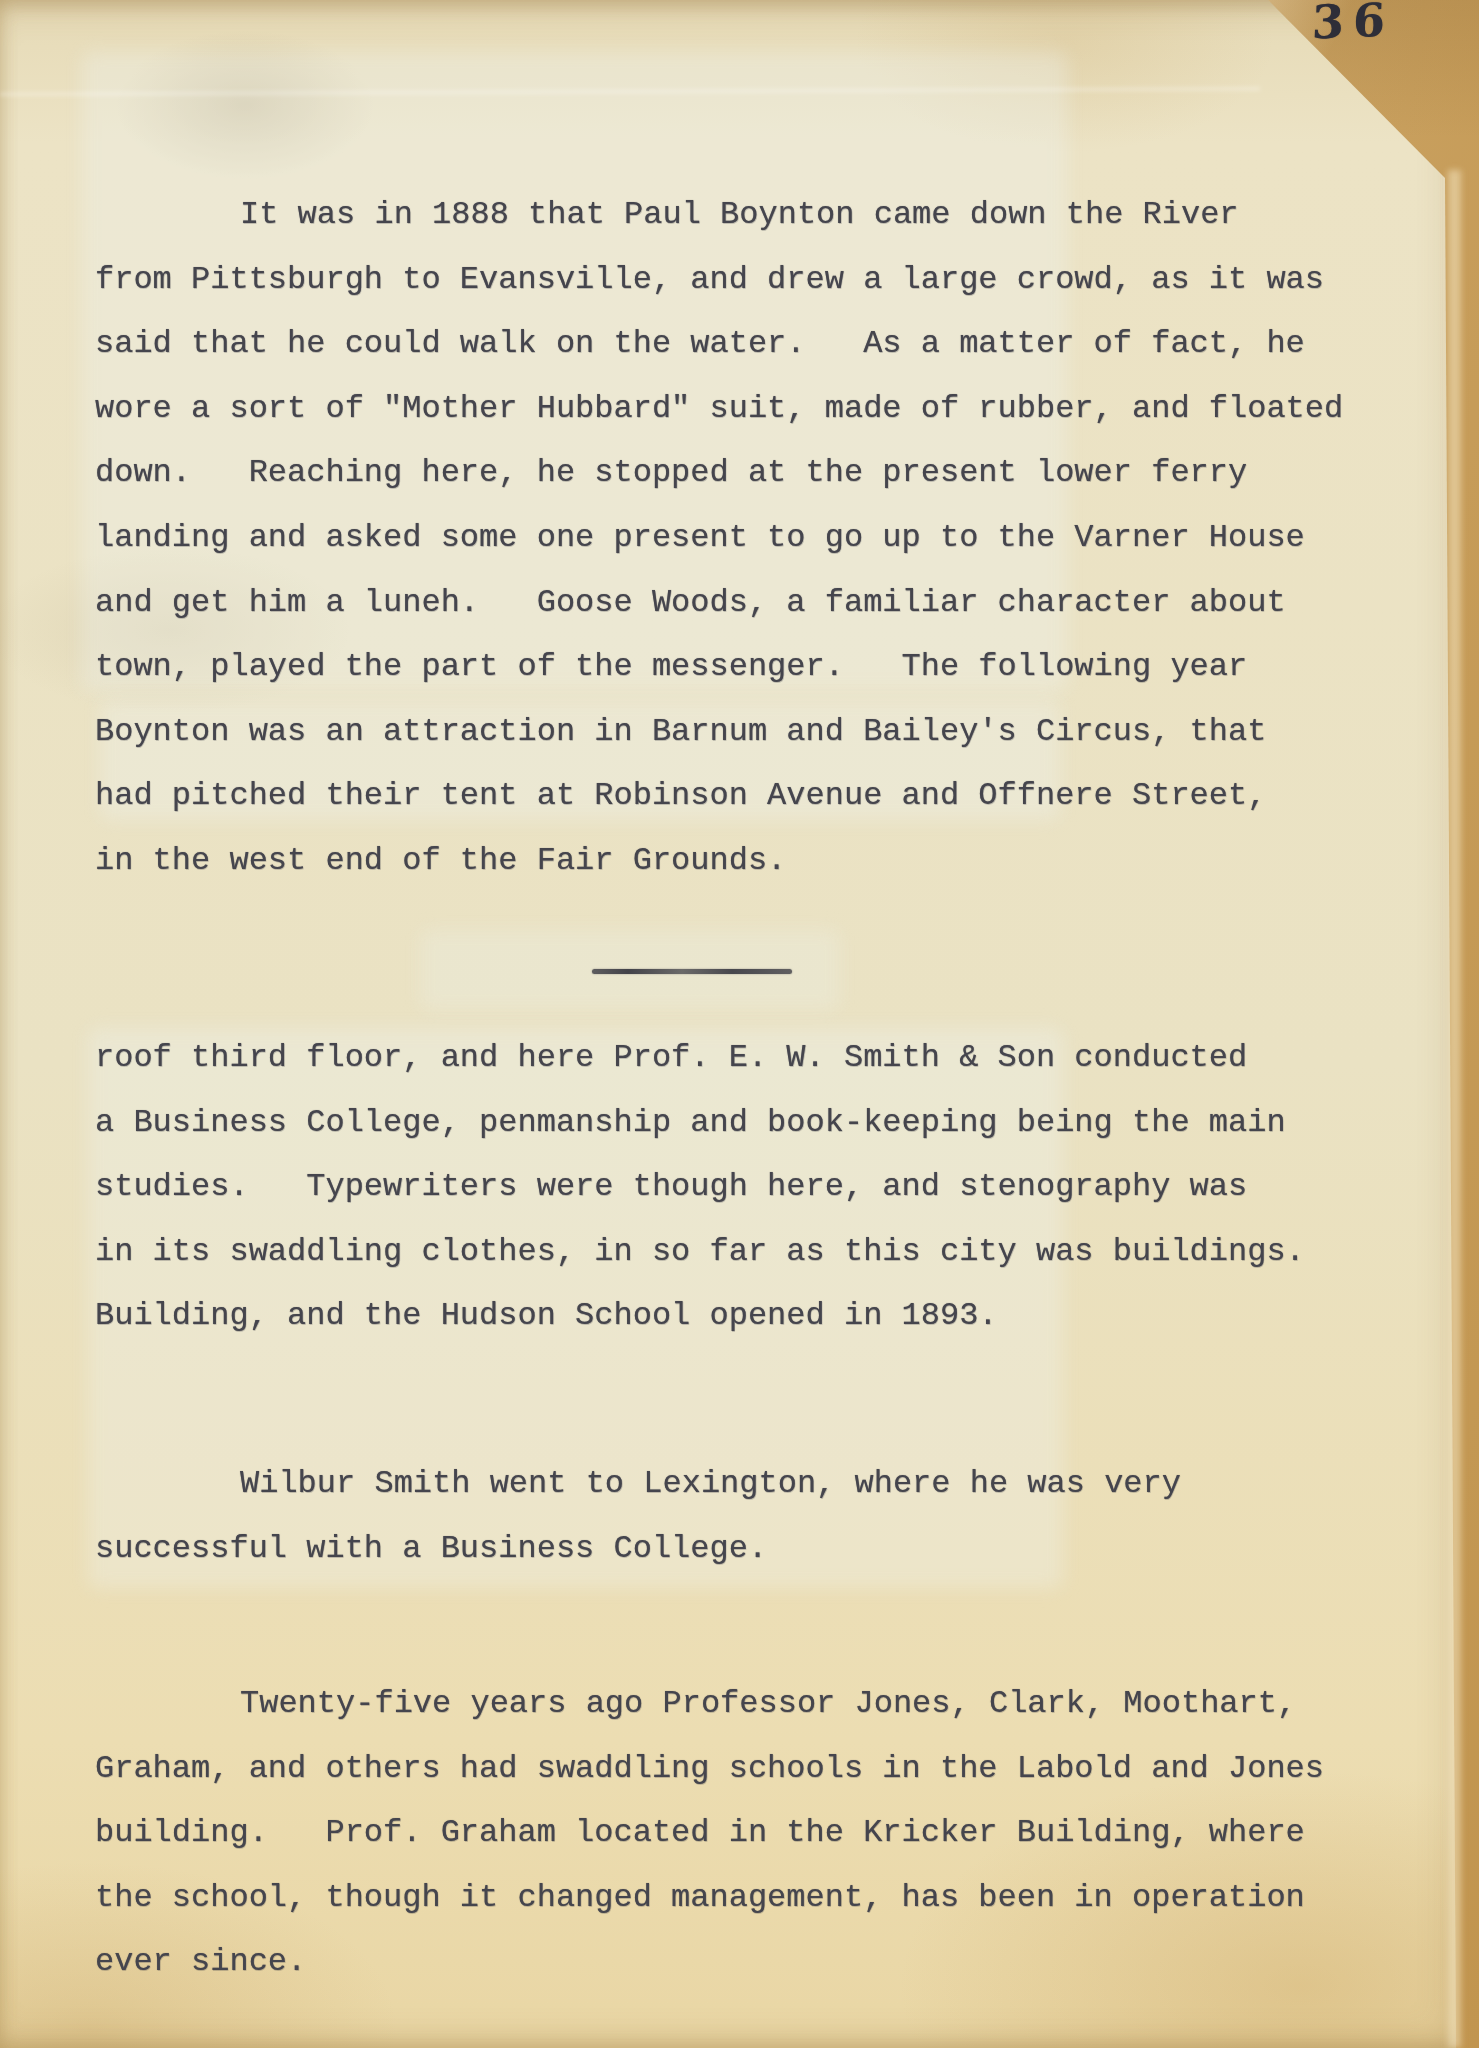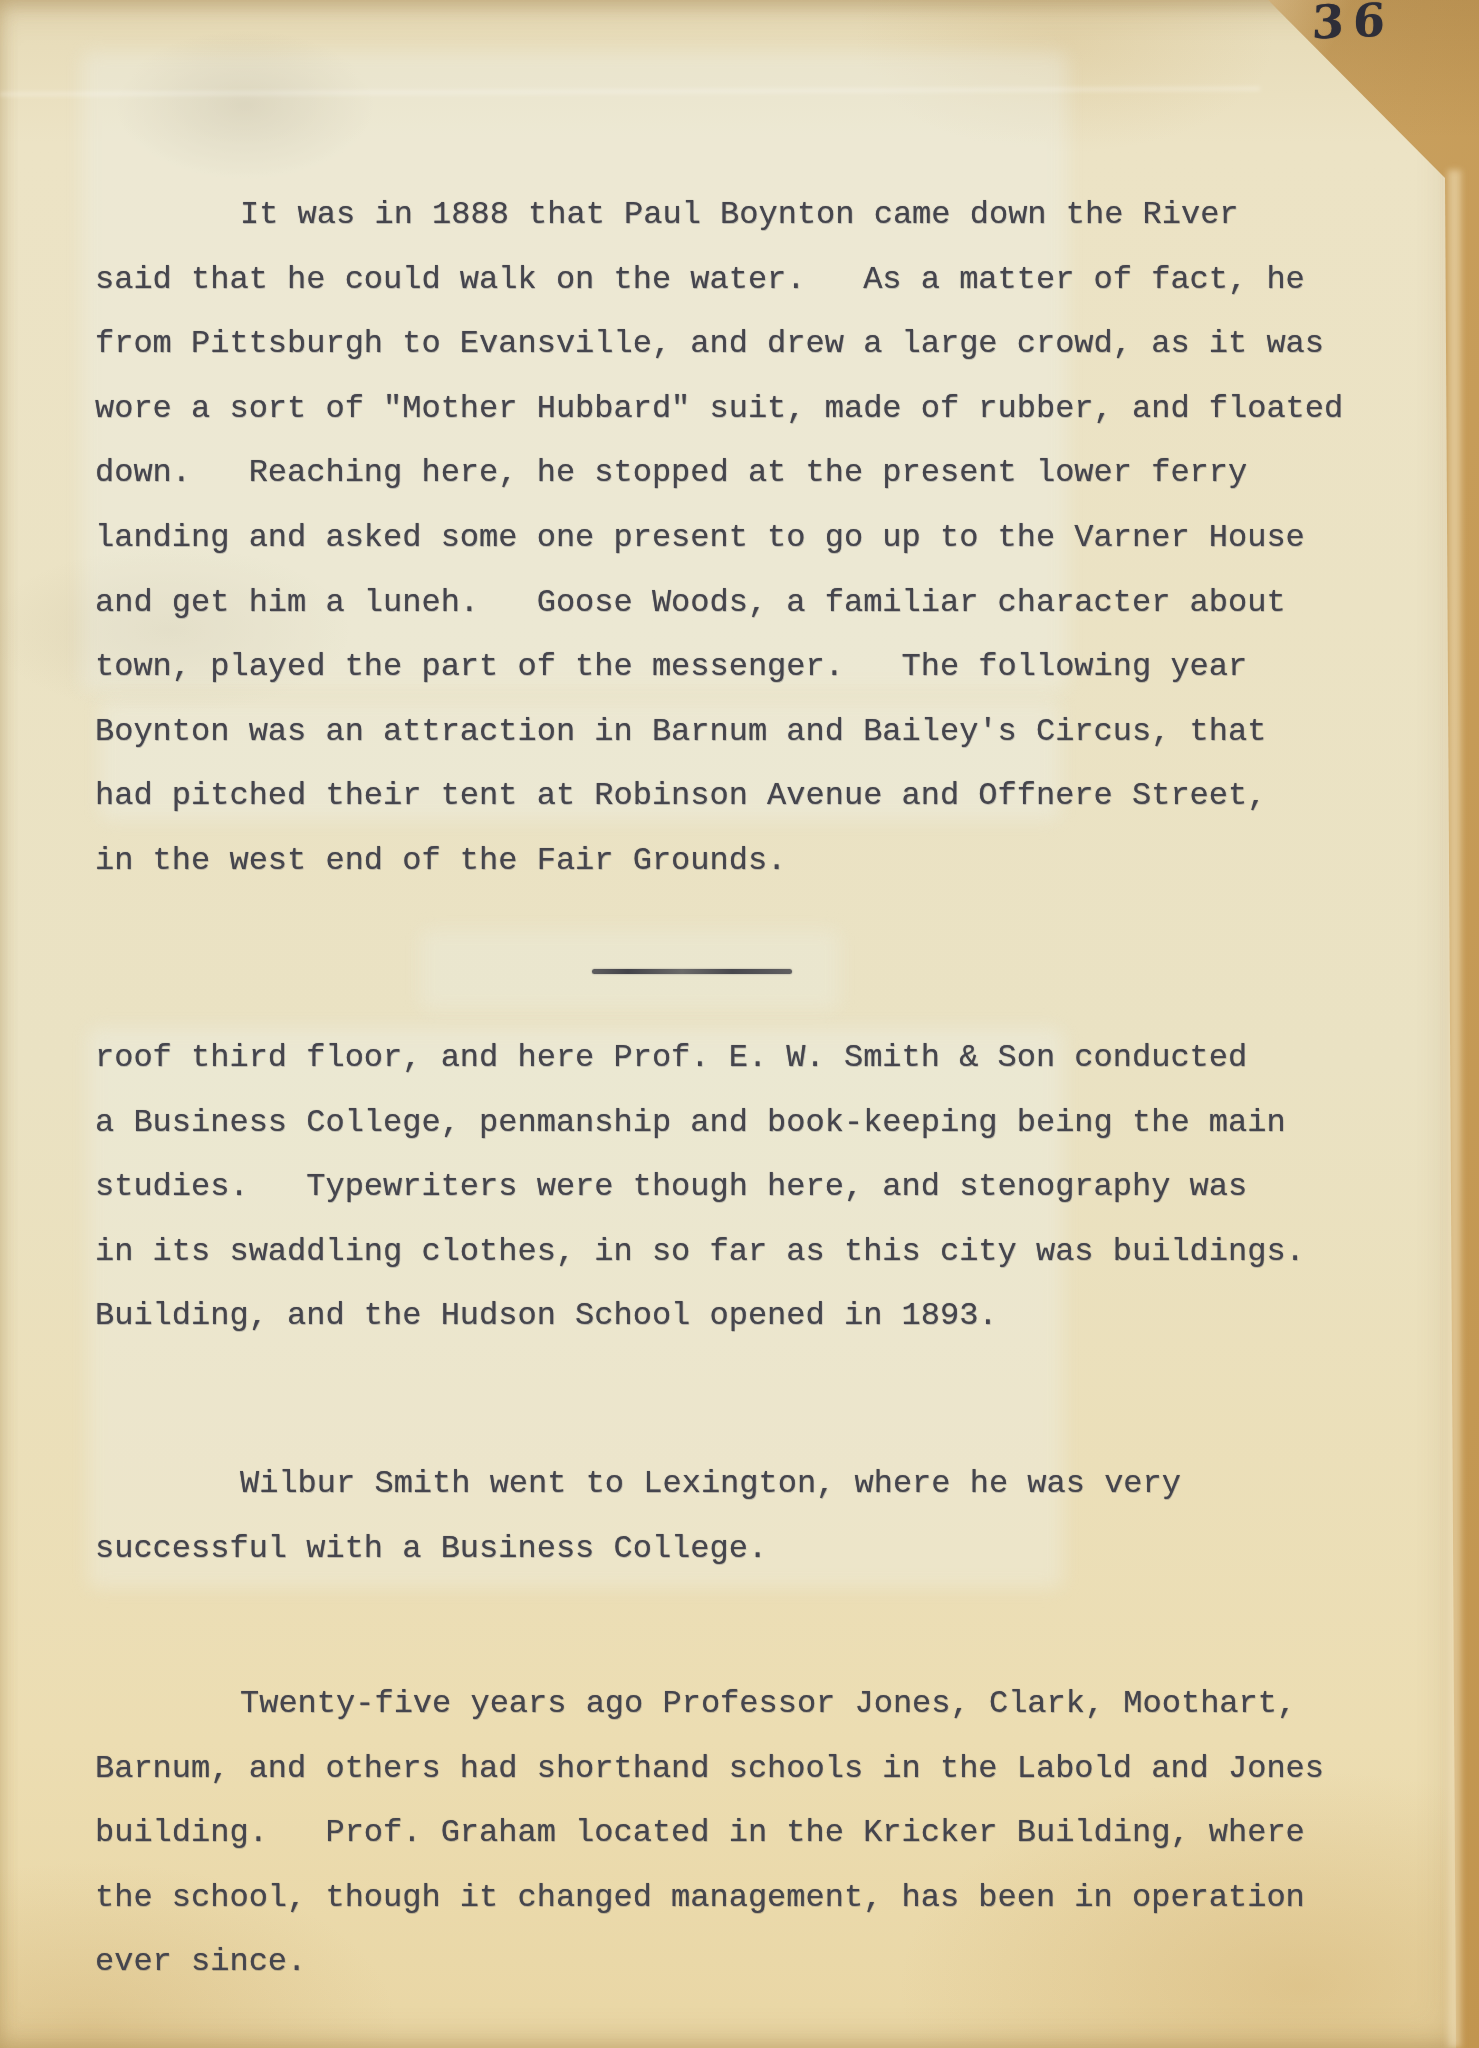--- a/index.html
+++ b/index.html
@@ -102,22 +102,22 @@
   <div class="strip s4"></div>
   <div class="crease-top"></div>
   <div class="edge-highlight"></div>
 
   <div class="page-number">36</div>
 
   <div class="text-layer">
 
     <div class="para p1">
       <div class="line indent">It was in 1888 that Paul Boynton came down the River</div>
+      <div class="line">from Pittsburgh to Evansville, and drew a large crowd, as it was</div>
       <div class="line">said that he could walk on the water.   As a matter of fact, he</div>
-      <div class="line">from Pittsburgh to Evansville, and drew a large crowd, as it was</div>
       <div class="line">wore a sort of "Mother Hubbard" suit, made of rubber, and floated</div>
       <div class="line">down.   Reaching here, he stopped at the present lower ferry</div>
       <div class="line">landing and asked some one present to go up to the Varner House</div>
       <div class="line">and get him a luneh.   Goose Woods, a familiar character about</div>
       <div class="line">town, played the part of the messenger.   The following year</div>
       <div class="line">Boynton was an attraction in Barnum and Bailey's Circus, that</div>
       <div class="line">had pitched their tent at Robinson Avenue and Offnere Street,</div>
       <div class="line">in the west end of the Fair Grounds.</div>
     </div>
 
@@ -131,20 +131,20 @@
       <div class="line">Building, and the Hudson School opened in 1893.</div>
     </div>
 
     <div class="para p3">
       <div class="line indent">Wilbur Smith went to Lexington, where he was very</div>
       <div class="line">successful with a Business College.</div>
     </div>
 
     <div class="para p4">
       <div class="line indent">Twenty-five years ago Professor Jones, Clark, Moothart,</div>
-      <div class="line">Barnum, and others had shorthand schools in the Labold and Jones</div>
+      <div class="line">Graham, and others had swaddling schools in the Labold and Jones</div>
       <div class="line">building.   Prof. Graham located in the Kricker Building, where</div>
       <div class="line">the school, though it changed management, has been in operation</div>
       <div class="line">ever since.</div>
     </div>
 
   </div>
 </div>
 
 </body></html>

